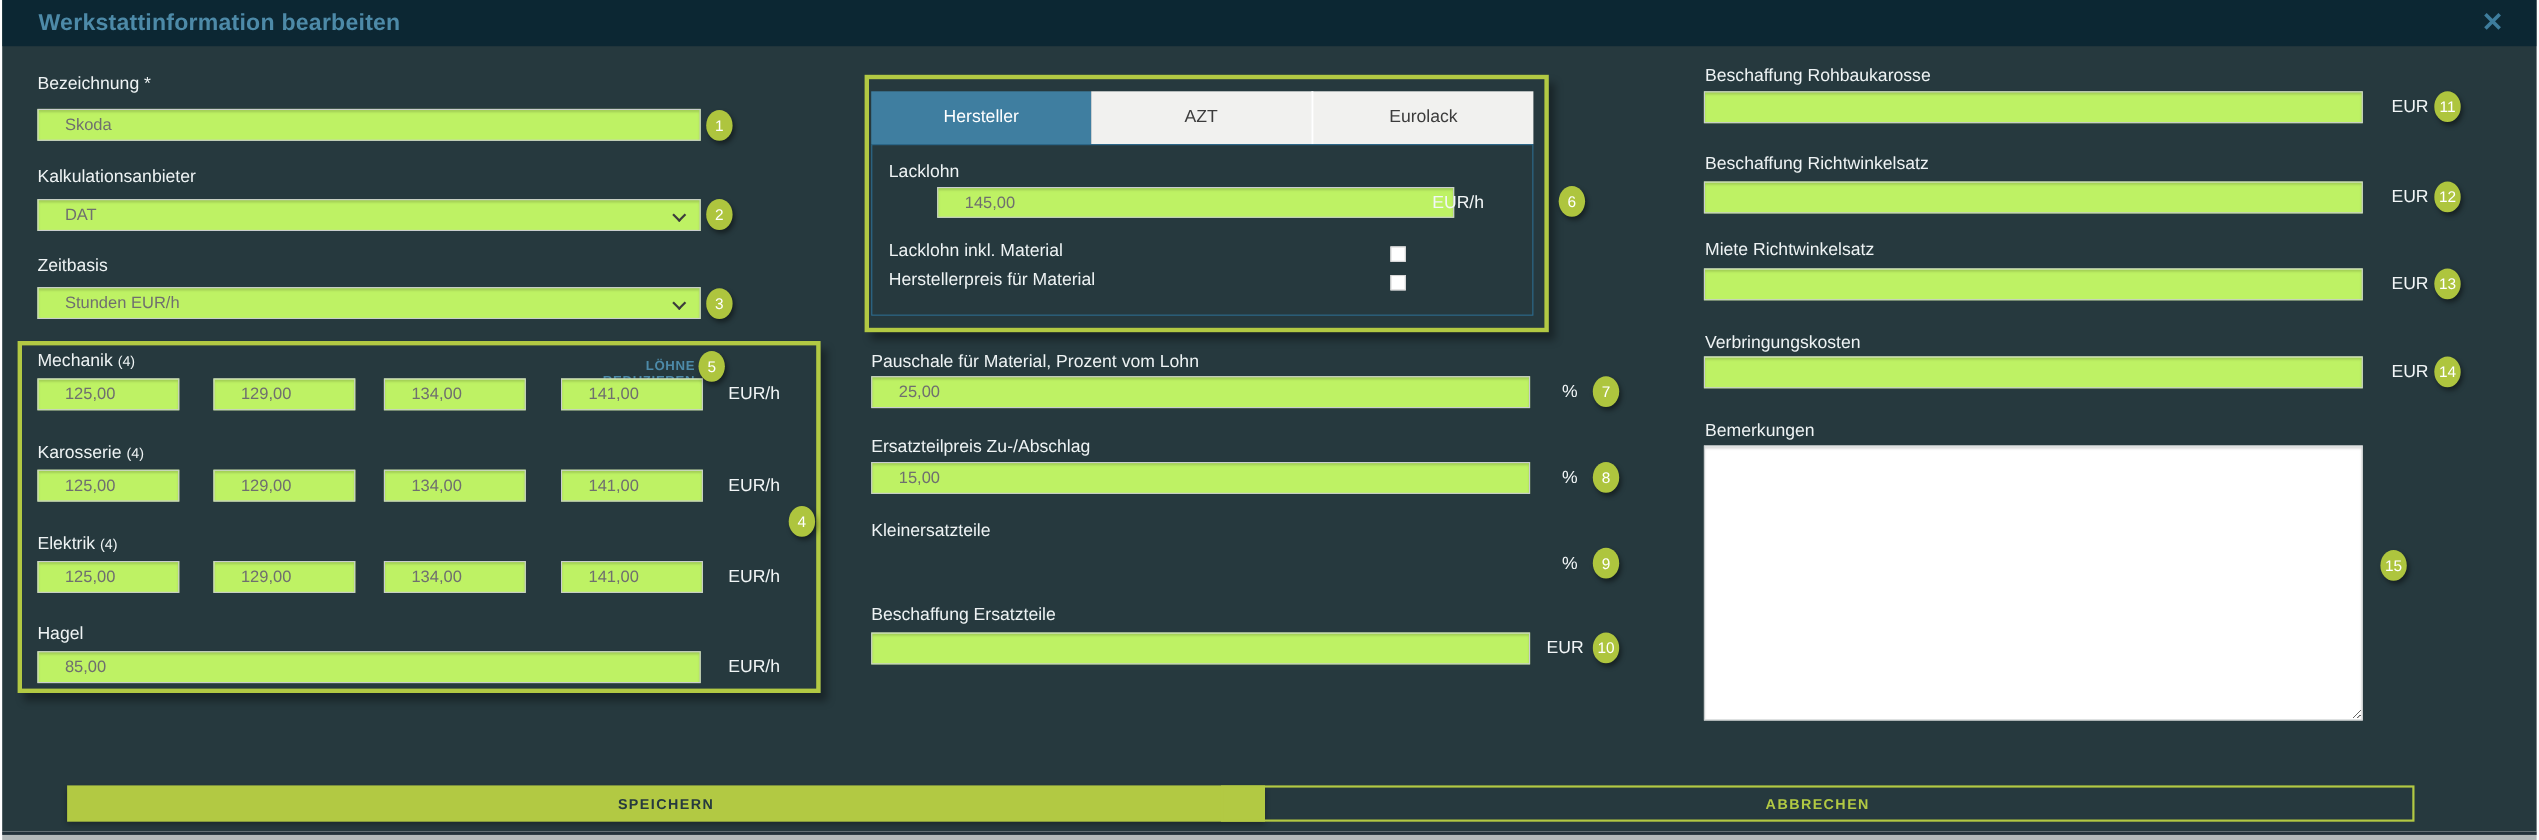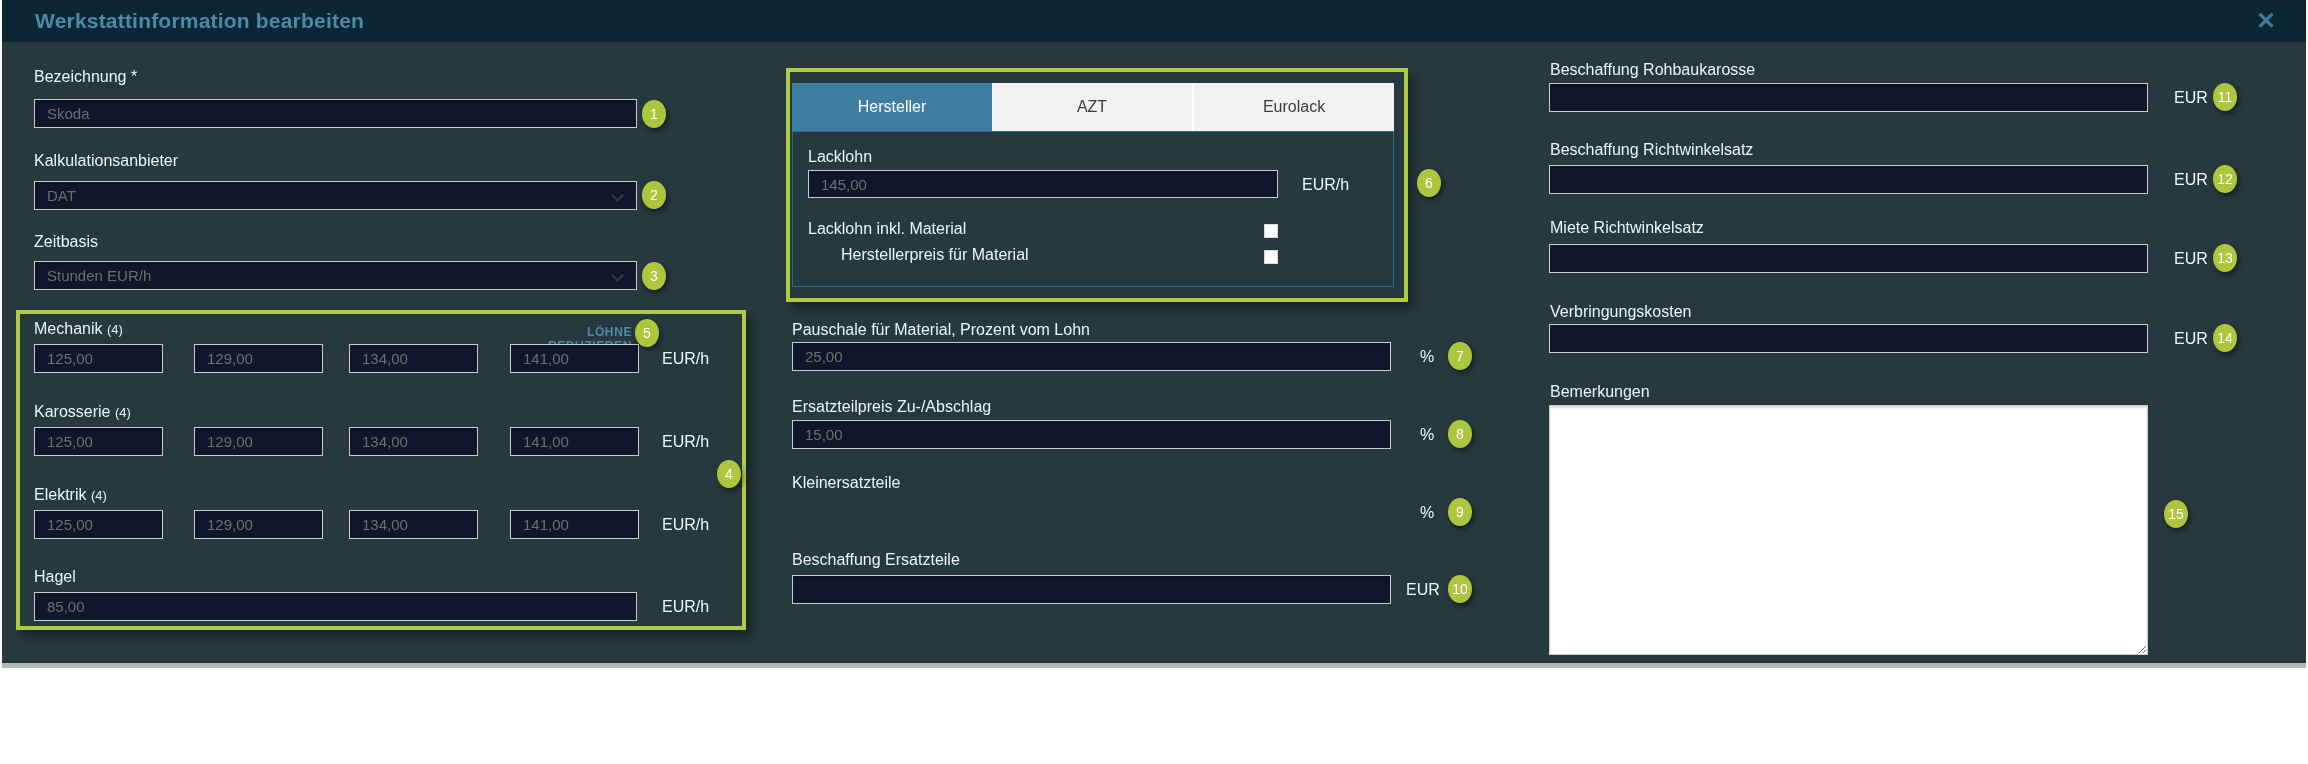--- a/index.html
+++ b/index.html
@@ -1,32 +1,32 @@
 <!DOCTYPE html>
 <html><head>
 <meta charset="utf-8">
 <style>
   * { margin:0; padding:0; box-sizing:border-box; }
   html,body { background:#ffffff; }
   body { font-family:"Liberation Sans", sans-serif; }
-  .stage { position:relative; width:2308px; height:668px; background:#ffffff; overflow:hidden; }
+  .stage { position:relative; width:2308px; height:764px; background:#ffffff; overflow:hidden; }
   .modal { position:absolute; left:2px; top:0; width:2304px; height:756px; background:#26393e; overflow:hidden; }
   .bottom-strip { position:absolute; left:2px; bottom:0; width:2304px; height:8px; background:#b2b8b9; border-top:3px solid #22313a; }
 
   .titlebar { position:absolute; left:0; top:0; width:100%; height:42px; background:#0c2733; }
   .titlebar .title { position:absolute; left:33px; top:0; line-height:42px; color:#4d8aa8; font-size:21px; font-weight:bold; letter-spacing:0.2px; }
   .close-btn { position:absolute; right:30px; top:0; height:42px; line-height:42px; color:#3e7d9d; font-size:24px; font-weight:bold; cursor:pointer; }
 
   .lbl { position:absolute; color:#eef3f4; font-size:16px; white-space:nowrap; }
   .lbl .count { font-size:13px; }
   .unit { position:absolute; color:#f2f6f7; font-size:16px; font-weight:normal; white-space:nowrap; }
 
-  .text-input, .fake-select { position:absolute; background:#0f172a; border:1px solid #c9cdce;
+  .text-input, .fake-select { position:absolute; background:#bef264; border:1px solid #c9cdce;
       box-shadow: inset 0 2px 2px rgba(0,0,0,0.14); color:#6f6f6f; font-size:15px;
-      font-family:"Liberation Sans", sans-serif; padding:0 12px; }
+      font-family:"Liberation Sans", sans-serif; padding:0 24px; }
   .text-input { height:29px; }
   .fake-select { height:29px; line-height:27px; cursor:pointer; }
   .chev { position:absolute; right:14px; top:9px; width:9px; height:9px;
       border-right:2px solid #3c3c3c; border-bottom:2px solid #3c3c3c; transform:rotate(45deg); }
 
   .badge { position:absolute; width:24px; height:28px; background:#aec53e; border-radius:50%;
       color:#ffffff; font-size:14px; display:flex; align-items:center; justify-content:center;
       box-shadow:2px 3px 5px rgba(0,0,0,0.45); z-index:5; }
 
   .green-box { position:absolute; border:4px solid #b2c943; box-shadow:6px 7px 7px rgba(0,0,0,0.35); }
@@ -126,27 +126,27 @@
     <div class="green-box" style="left:784px; top:68px; width:622px; height:234px;"></div>
 
     <div class="tabs">
       <div class="tab active">Hersteller</div>
       <div class="tab">AZT</div>
       <div class="tab divided">Eurolack</div>
     </div>
     <div class="tab-panel"></div>
 
     <div class="lbl" style="left:806px; top:148px;">Lacklohn</div>
-    <input class="text-input" style="left: 806px; top: 170px; width: 470px; height: 28px;" type="text" value="145,00">
+    <input class="text-input" style="left: 850px; top: 170px; width: 470px; height: 28px;" type="text" value="145,00">
     <div class="unit" style="left:1300px; top:176px;">EUR/h</div>
     <div class="badge" style="left:1415px; top:169px;">6</div>
 
     <div class="lbl" style="left:806px; top:220px;">Lacklohn inkl. Material</div>
     <input type="checkbox" class="checkbox" style="left: 1262px; top: 224px;">
-    <div class="lbl" style="left:839px; top:246px;">Herstellerpreis für Material</div>
+    <div class="lbl" style="left:806px; top:246px;">Herstellerpreis für Material</div>
     <input type="checkbox" class="checkbox" style="left: 1262px; top: 250px;">
 
     <div class="lbl" style="left:790px; top:321px;">Pauschale für Material, Prozent vom Lohn</div>
     <input class="text-input" style="left: 790px; top: 342px; width: 599px;" type="text" value="25,00">
     <div class="unit" style="left:1418px; top:348px;">%</div>
     <div class="badge" style="left:1446px; top:342px;">7</div>
 
     <div class="lbl" style="left:790px; top:398px;text-align:right;">Ersatzteilpreis Zu-/Abschlag</div>
     <input class="text-input" style="left: 790px; top: 420px; width: 599px;" type="text" value="15,00">
     <div class="unit" style="left:1418px; top:426px;">%</div>

